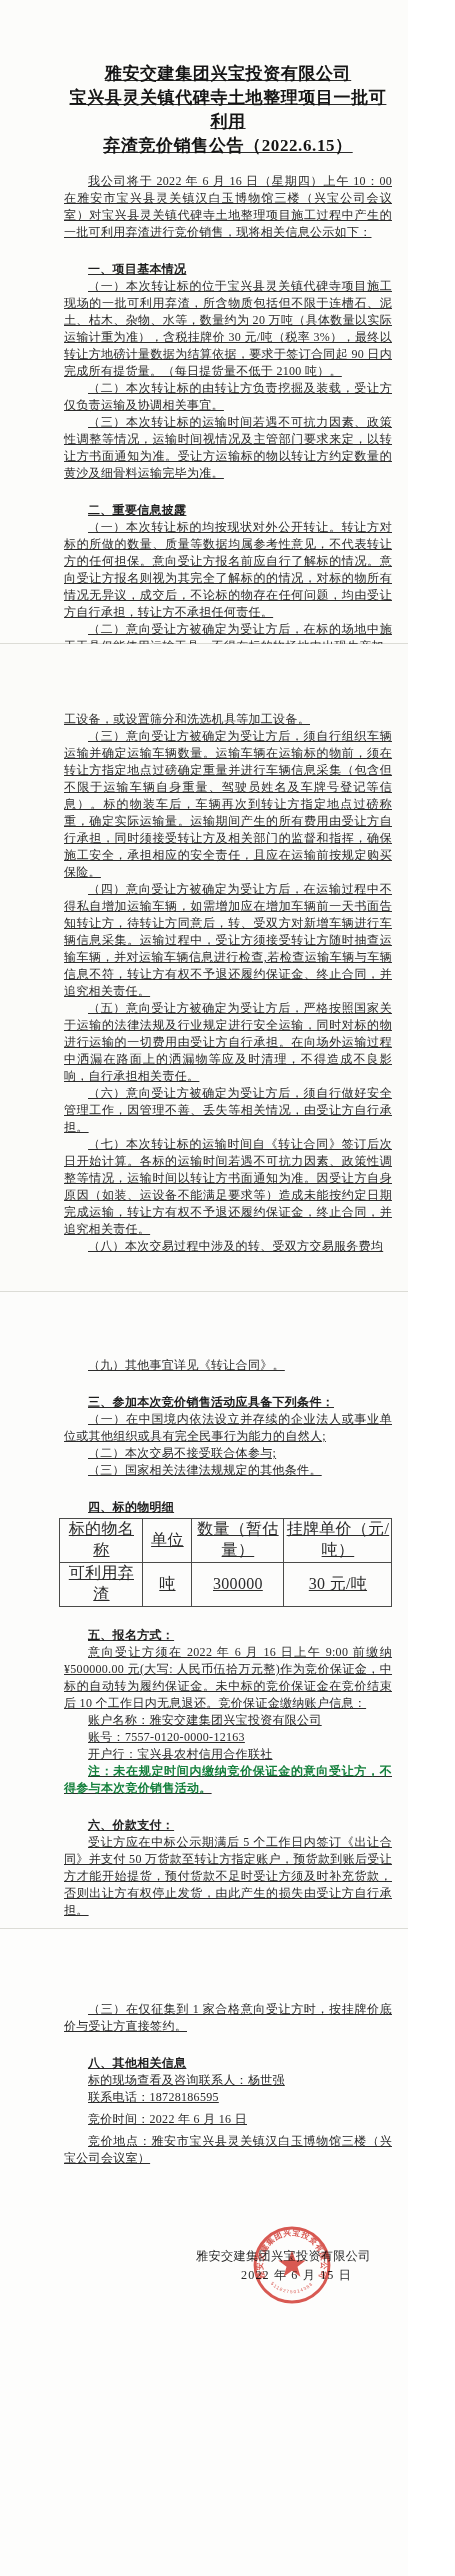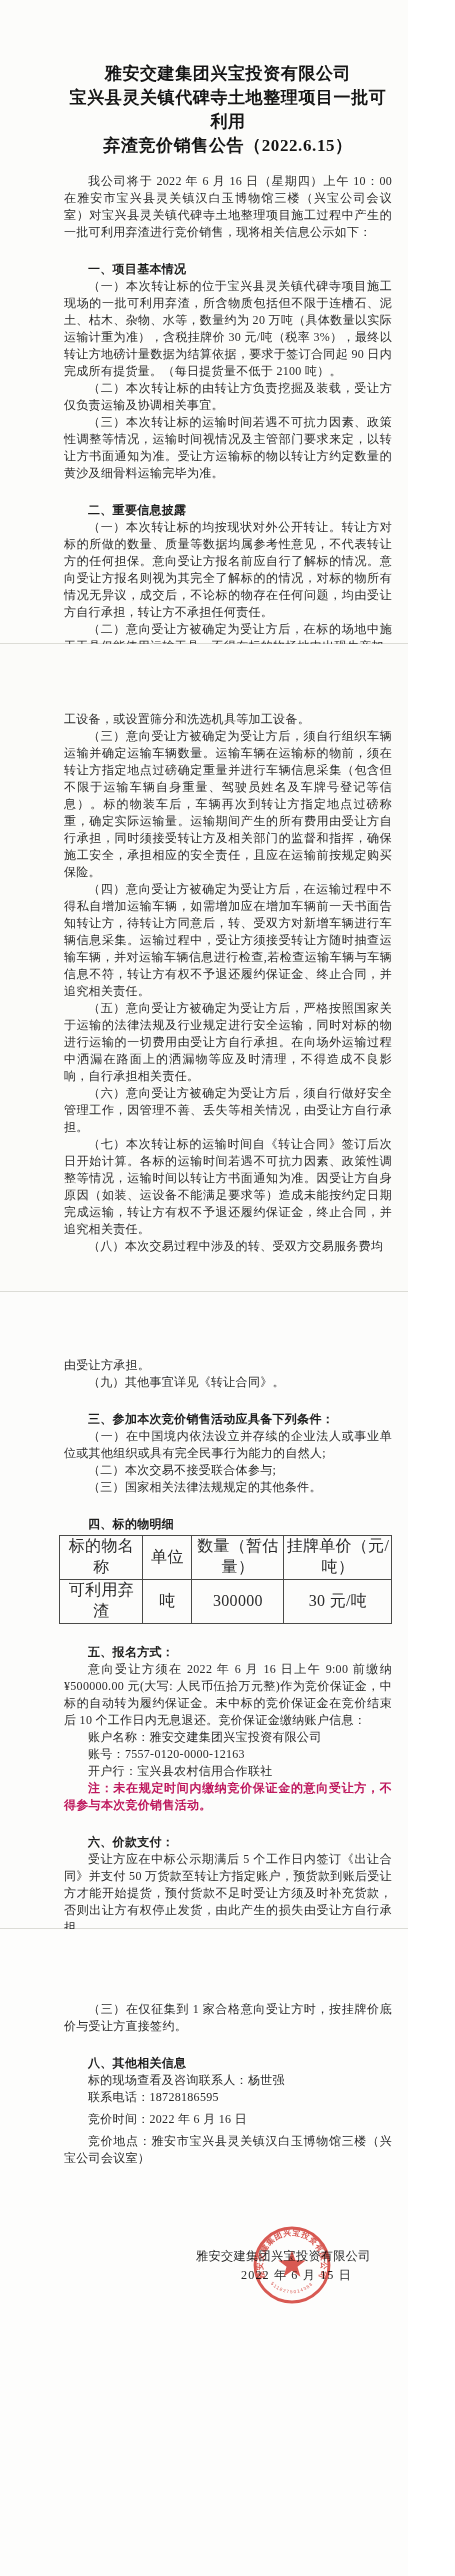--- a/index.html
+++ b/index.html
@@ -1,30 +1,30 @@
 <!DOCTYPE html>
 <html style="font-size:9px"><head>
 <meta charset="utf-8">
 <style>
   * { margin:0; padding:0; box-sizing:border-box; }
   html,body { background:#ffffff; }
   body { width:456px; font-family:"Liberation Serif","DejaVu Serif",serif; color:#2b2b2b; }
-  .doc { position:relative; width:408px; height:2576px; background:#fdfdfc; overflow:hidden; }
+  .doc { position:relative; width:408px; height:2576px; background:#fdfdfc; overflow:hidden;text-decoration:underline; }
   .page { position:relative; width:456px; border-bottom:0.6px solid #dcdcd6; }
   .page::after { content:""; position:absolute; top:0; bottom:0; right:13px; width:0.6px; background:rgba(180,180,175,.35); }
   .page1 { height:644px; background:#fcfcfa; padding:62px 64px 0 64px; }
   .page2 { height:648px; background:#fbfbf9; padding:67px 64px 11px 64px; }
   .page3 { height:637px; background:#fcfcfb; padding:65px 64px 0 64px; }
   .page4 { height:648px; background:#fdfdfc; padding:72px 64px 0 64px; border-bottom:none; }
   .title { text-align:center; font-weight:bold; font-size:17px; line-height:24px; color:#151515; letter-spacing:0.6px; }
   .body-text p { font-size:12px; line-height:17px; text-align:justify; text-indent:2em; letter-spacing:0.3px; }
   .body-text p.cont { text-indent:0; }
   .intro { margin-top:15px; }
   .h-sec { font-family:"Liberation Sans","DejaVu Sans",sans-serif; font-weight:bold; font-size:12px; line-height:17.7px; text-indent:2em; color:#1d1d1d;margin-top:20px; }
-  .note-bold { font-family:"Liberation Sans","DejaVu Sans",sans-serif; font-weight:bold; color:#be185d; }
+  .note-bold { font-family:"Liberation Sans","DejaVu Sans",sans-serif; font-weight:bold; color:#15803d; }
   table.lot { border-collapse:collapse; margin:1.7px 0 1.1px -4.6px; table-layout:fixed; width:331px; }
   table.lot th, table.lot td { border:1.1px solid #4a4a48; font-weight:normal; font-size:16px; text-align:center; padding:0.6px 1.1px; height:18px; letter-spacing:0.3px; }
   .c1{width:83px}.c2{width:49px}.c3{width:92px}.c4{width:108px}
   .gap-line { margin-top:5.1px; }
   .sig-company { position:absolute; left:196px; top:319px; font-size:12.2px; letter-spacing:0.3px; z-index:2; }
   .sig-date { position:absolute; left:241px; top:338px; font-size:12.2px; letter-spacing:1.1px; z-index:2; }
   .seal { position:absolute; left:244px; top:288px; width:96px; height:96px; z-index:3; mix-blend-mode:multiply; opacity:.88; }
 </style>
 </head>
 <body>
@@ -56,21 +56,20 @@
       <p>（四）意向受让方被确定为受让方后，在运输过程中不得私自增加运输车辆，如需增加应在增加车辆前一天书面告知转让方，待转让方同意后，转、受双方对新增车辆进行车辆信息采集。运输过程中，受让方须接受转让方随时抽查运输车辆，并对运输车辆信息进行检查,若检查运输车辆与车辆信息不符，转让方有权不予退还履约保证金、终止合同，并追究相关责任。</p>
       <p>（五）意向受让方被确定为受让方后，严格按照国家关于运输的法律法规及行业规定进行安全运输，同时对标的物进行运输的一切费用由受让方自行承担。在向场外运输过程中洒漏在路面上的洒漏物等应及时清理，不得造成不良影响，自行承担相关责任。</p>
       <p>（六）意向受让方被确定为受让方后，须自行做好安全管理工作，因管理不善、丢失等相关情况，由受让方自行承担。</p>
       <p>（七）本次转让标的运输时间自《转让合同》签订后次日开始计算。各标的运输时间若遇不可抗力因素、政策性调整等情况，运输时间以转让方书面通知为准。因受让方自身原因（如装、运设备不能满足要求等）造成未能按约定日期完成运输，转让方有权不予退还履约保证金，终止合同，并追究相关责任。</p>
       <p>（八）本次交易过程中涉及的转、受双方交易服务费均</p>
     </div>
   </div>
 
   <div class="page page3">
     <div class="body-text">
-      <p class="cont">由受让方承担。</p>
       <p>（九）其他事宜详见《转让合同》。</p>
       <p class="h-sec">三、参加本次竞价销售活动应具备下列条件：</p>
       <p>（一）在中国境内依法设立并存续的企业法人或事业单位或其他组织或具有完全民事行为能力的自然人;</p>
       <p>（二）本次交易不接受联合体参与;</p>
       <p>（三）国家相关法律法规规定的其他条件。</p>
       <p class="h-sec">四、标的物明细</p>
       <table class="lot">
         <tbody>
             <tr>
           <th class="c1">标的物名称</th>

